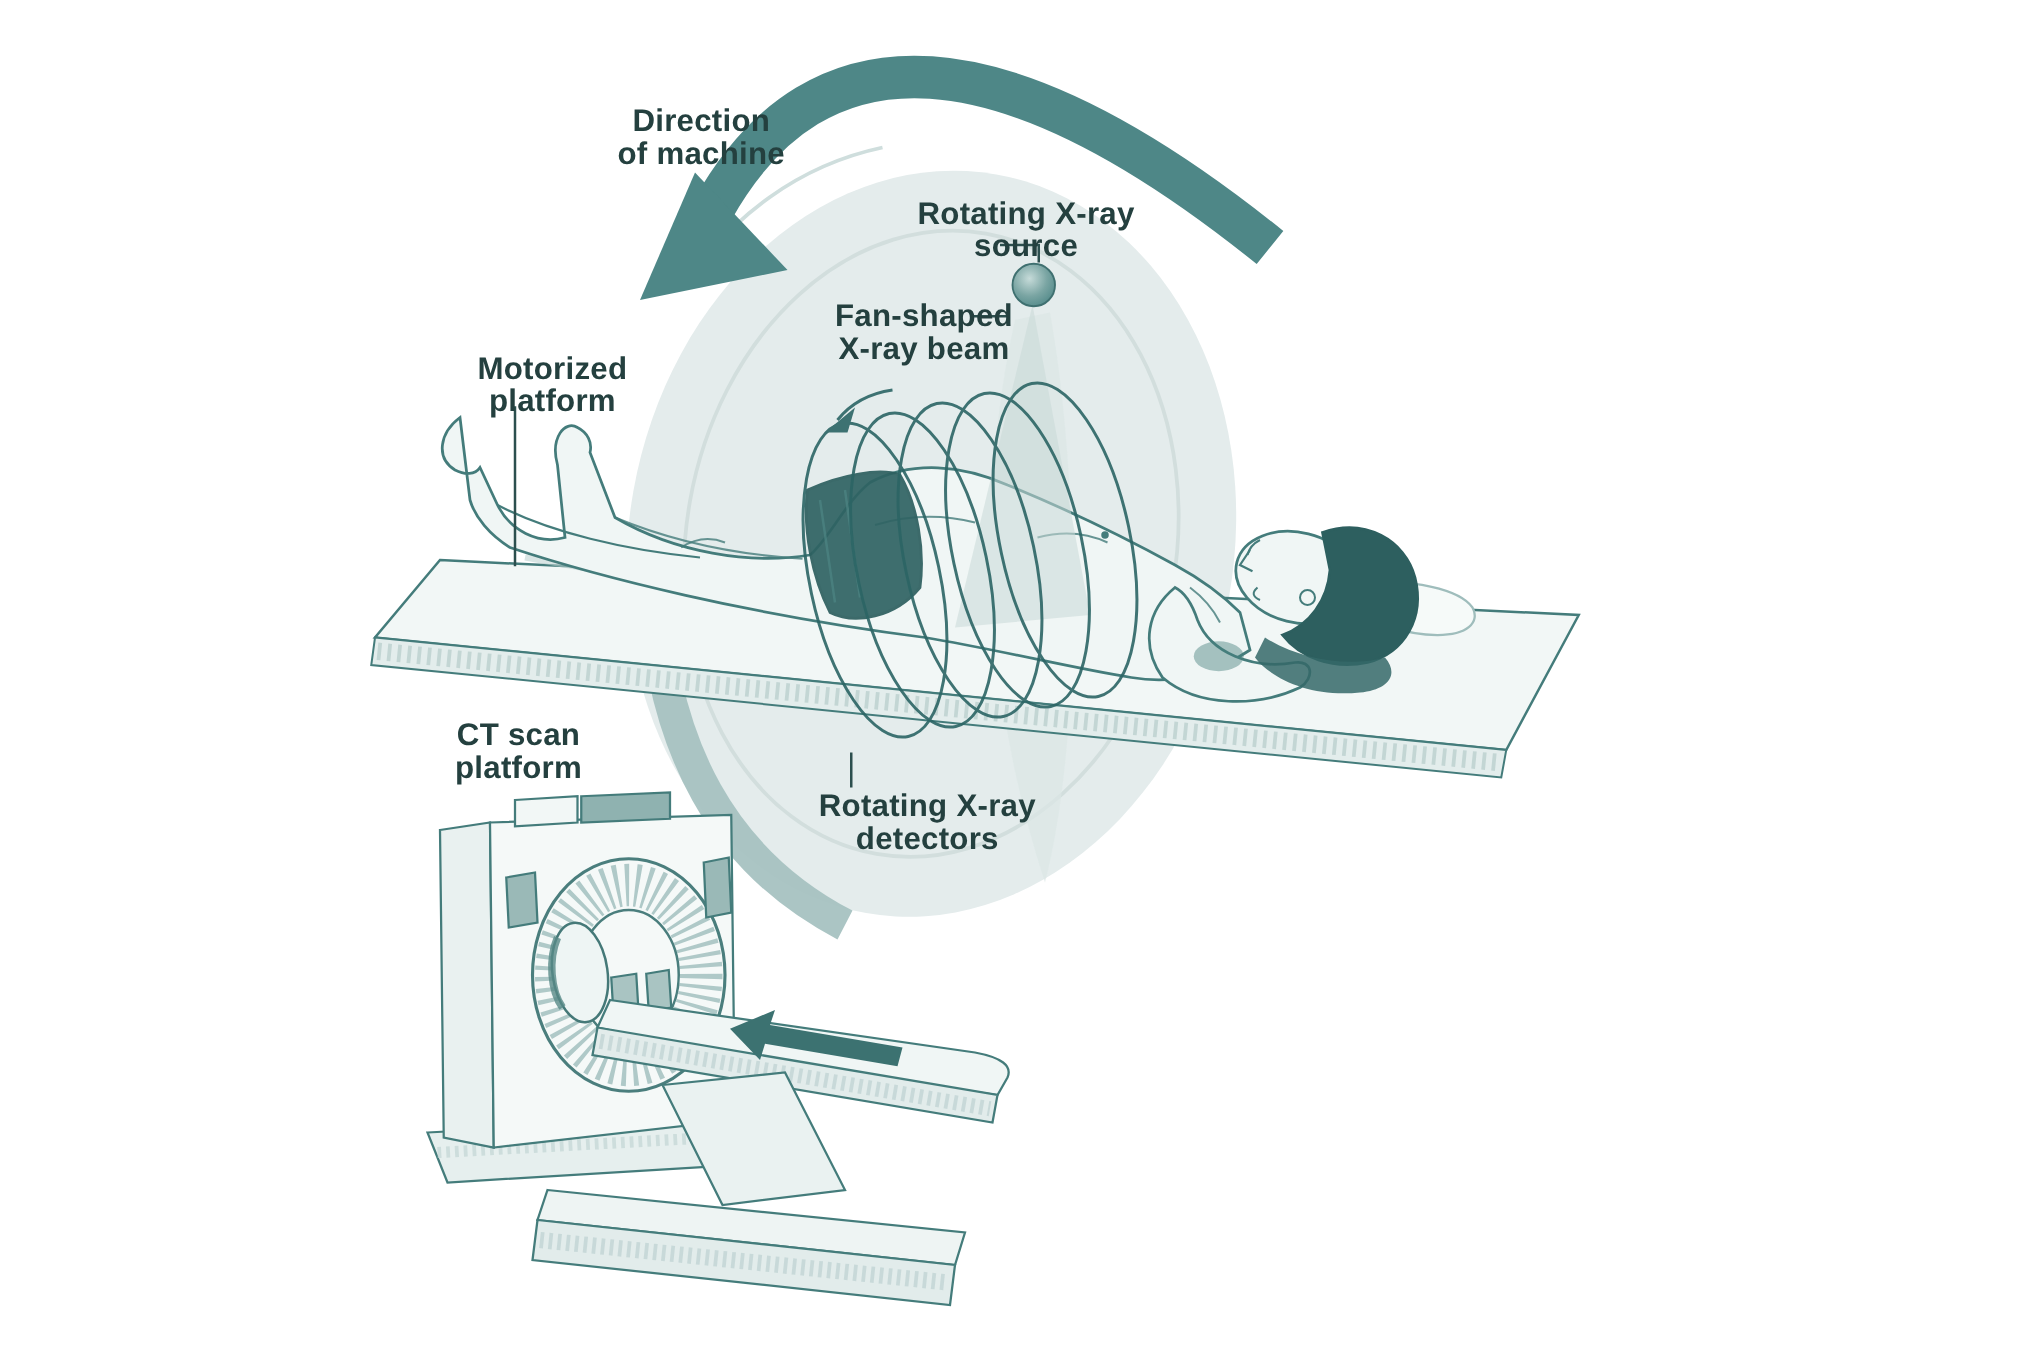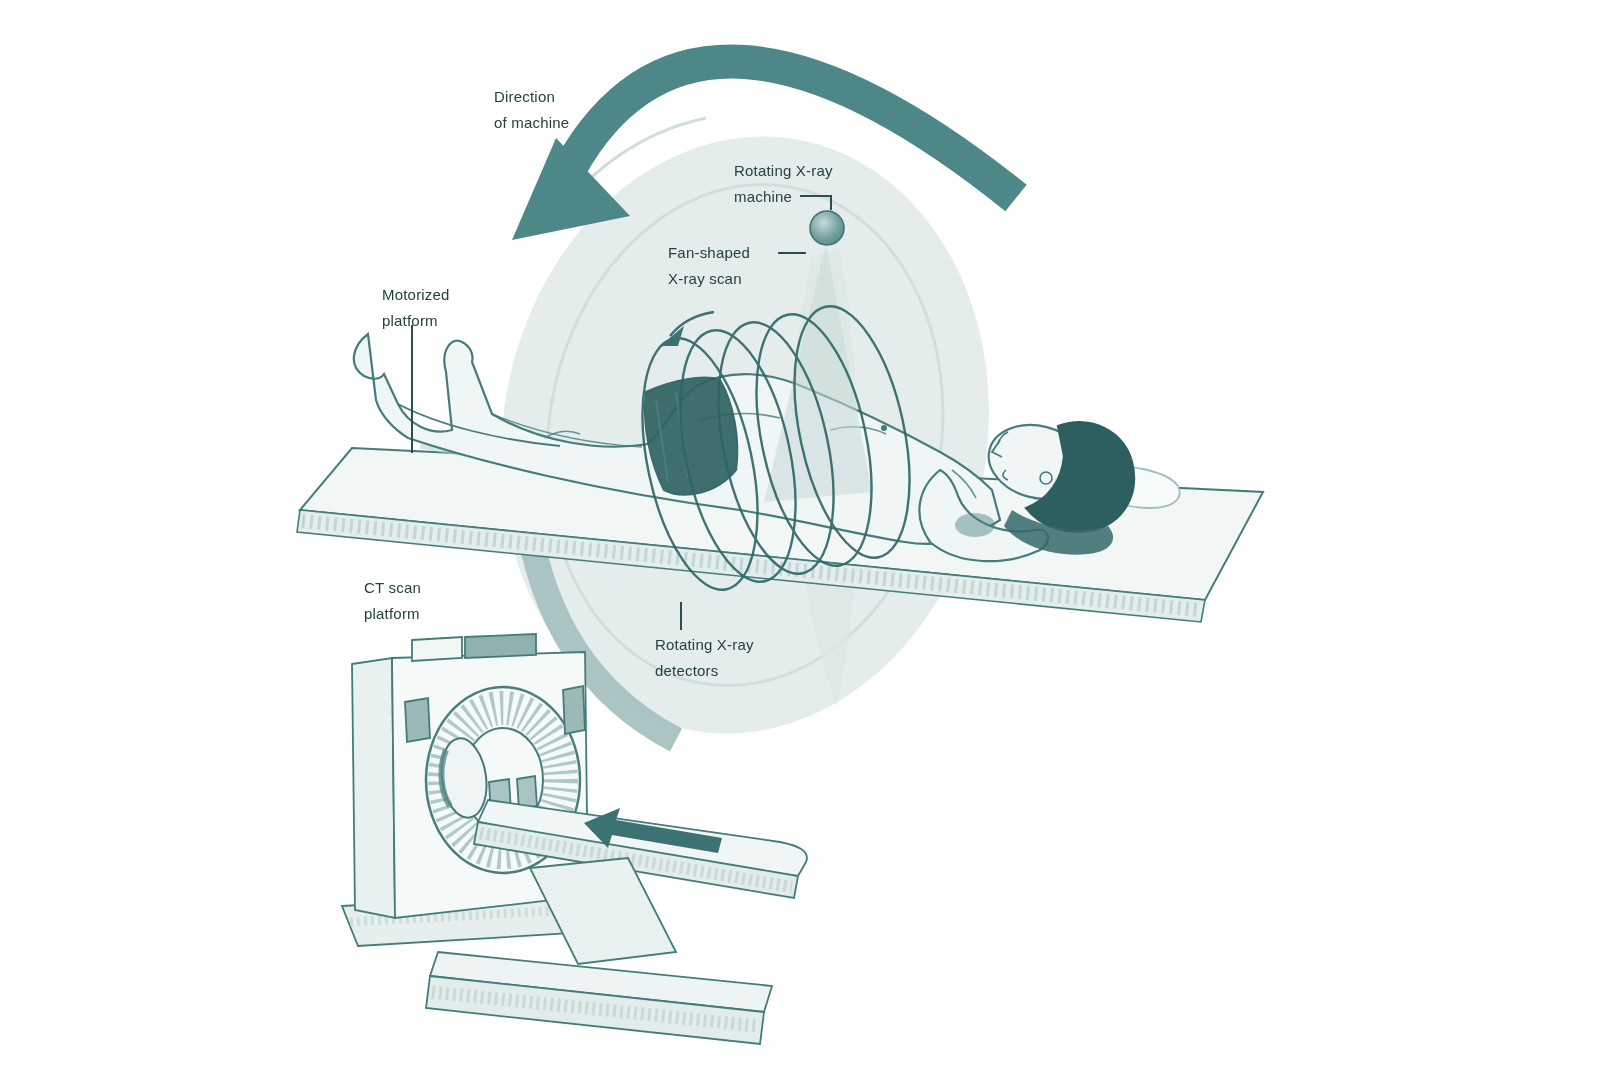--- a/index.html
+++ b/index.html
@@ -6,26 +6,27 @@
   .canvas{
     position:relative;
     width:1617px;height:1080px;
     background:#ffffff;
     overflow:hidden;
     font-family:"Liberation Sans", sans-serif;
   }
   .canvas svg{position:absolute;left:0;top:0;}
   .lbl{
     position:absolute;
-    font-weight:normal;
-    font-size:15px;
+    font-weight:bold;
+    font-size:25px;
     line-height:26px;
     color:#24403f;
     white-space:nowrap;
     letter-spacing:.2px;
+    text-align:center;
   }
   .lbl span{display:block;}
 </style>
 </head>
 <body>
 
 <div class="canvas">
 
 <svg width="1617" height="1080" viewBox="0 0 1617 1080">
   <defs>
@@ -170,26 +171,26 @@
   </g>
 </svg>
 
 <div class="lbl" style="left:494px;top:84px;">
   <span>Direction</span>
   <span>of machine</span>
 </div>
 
 <div class="lbl" style="left:734px;top:158px;">
   <span>Rotating X-ray</span>
-  <span>machine</span>
+  <span>source</span>
 </div>
 
 <div class="lbl" style="left:668px;top:240px;">
   <span>Fan-shaped</span>
-  <span>X-ray scan</span>
+  <span>X-ray beam</span>
 </div>
 
 <div class="lbl" style="left:363px;top:282px;margin-left:19px;">
   <span>Motorized</span>
   <span>platform</span>
 </div>
 
 <div class="lbl" style="left:655px;top:632px;">
   <span>Rotating X-ray</span>
   <span>detectors</span>

